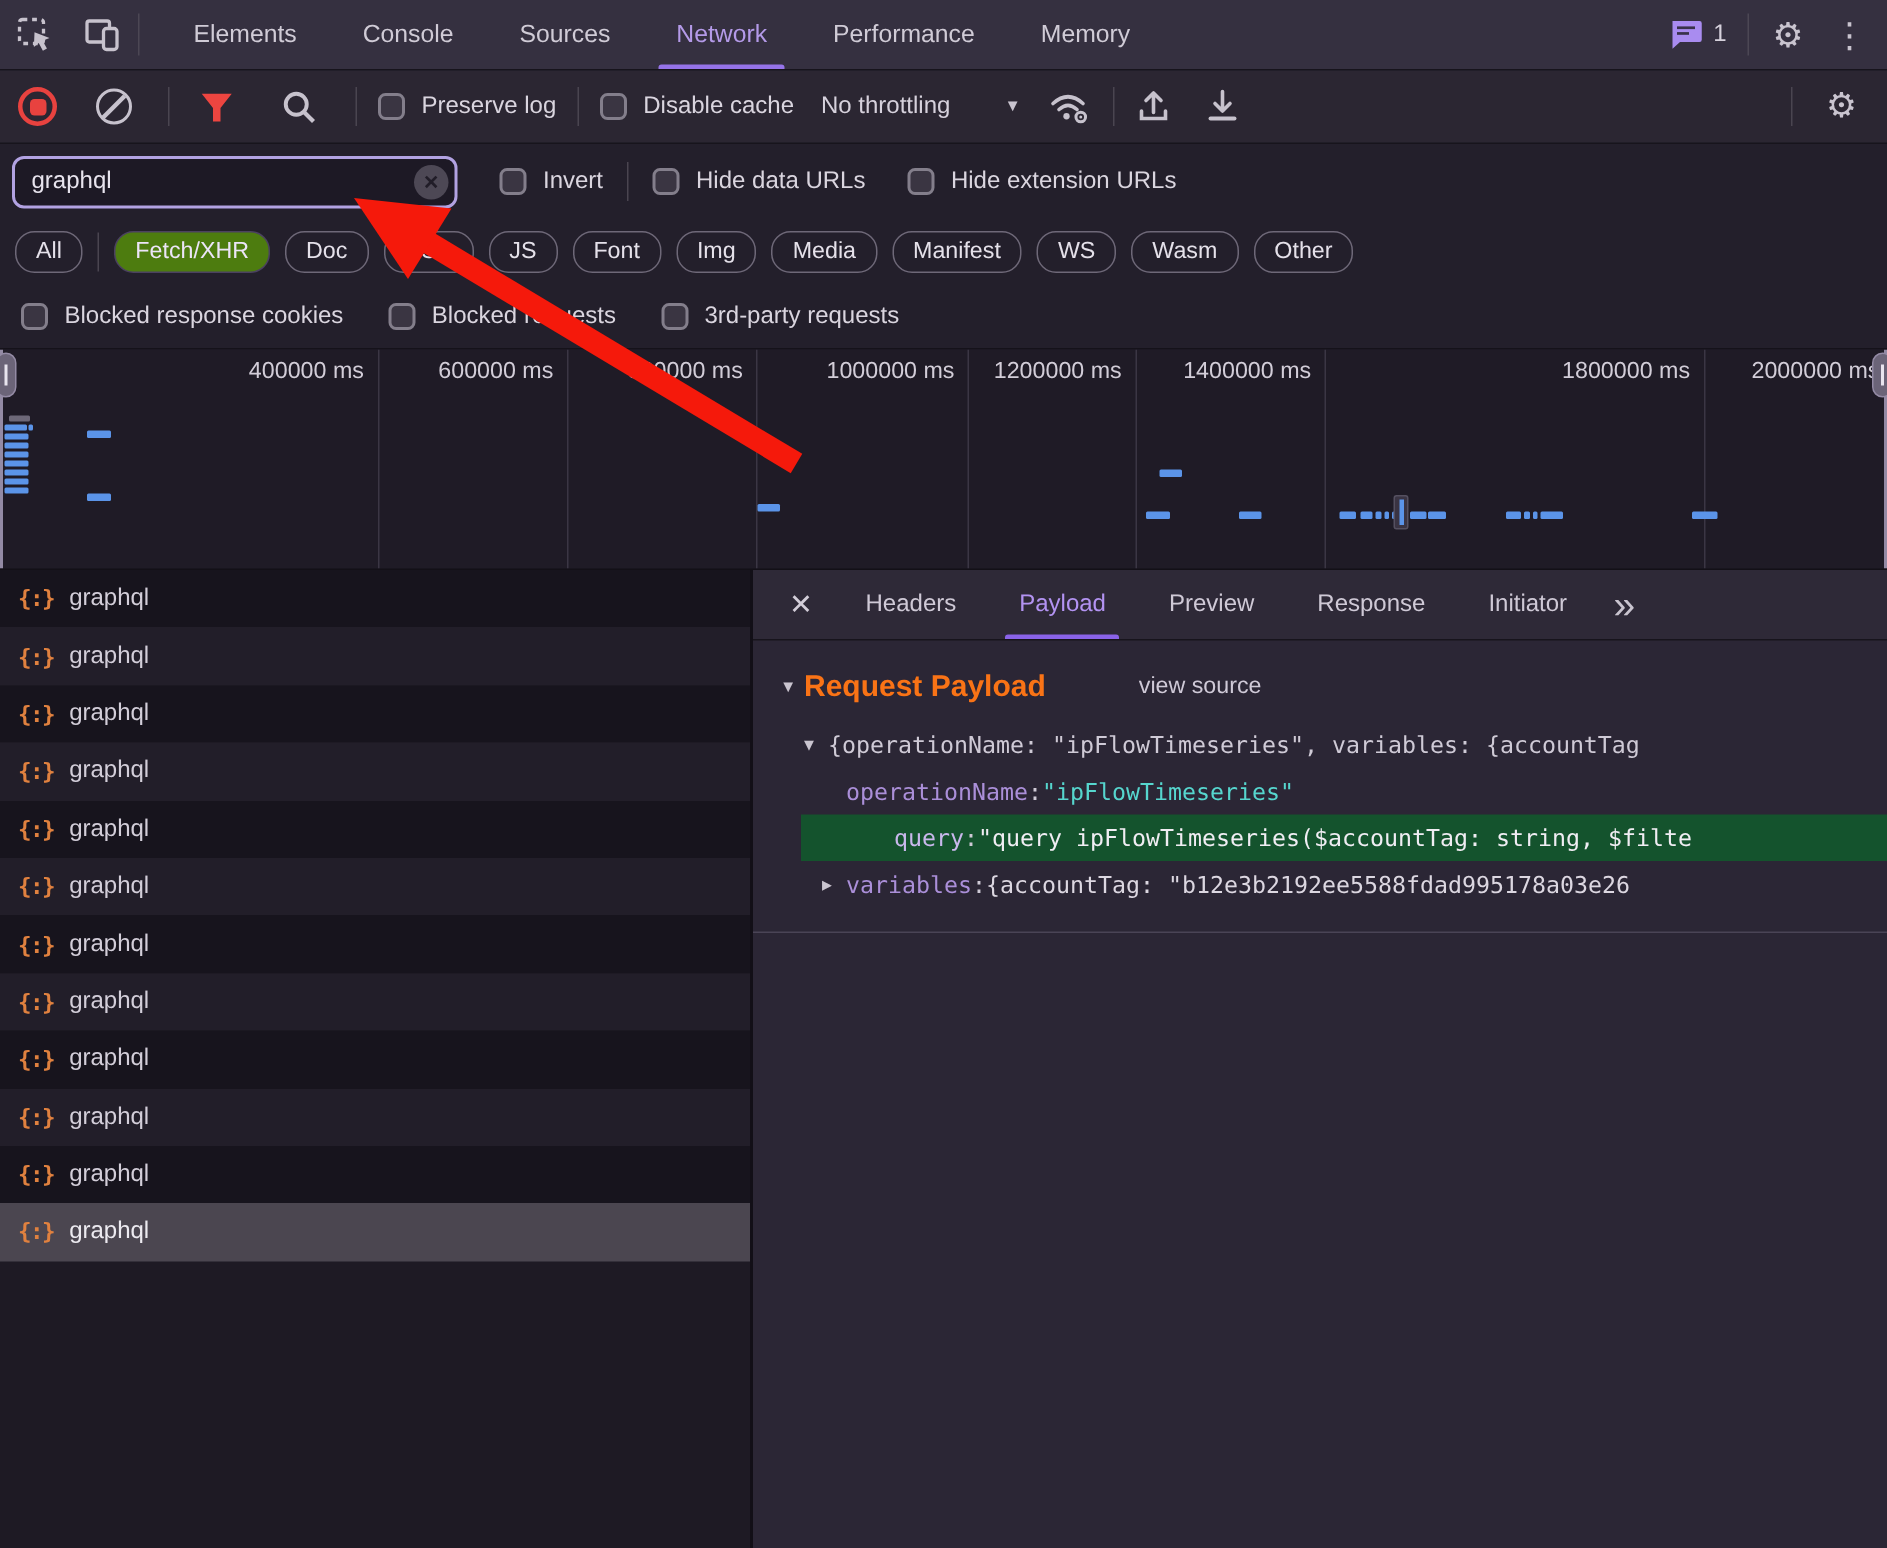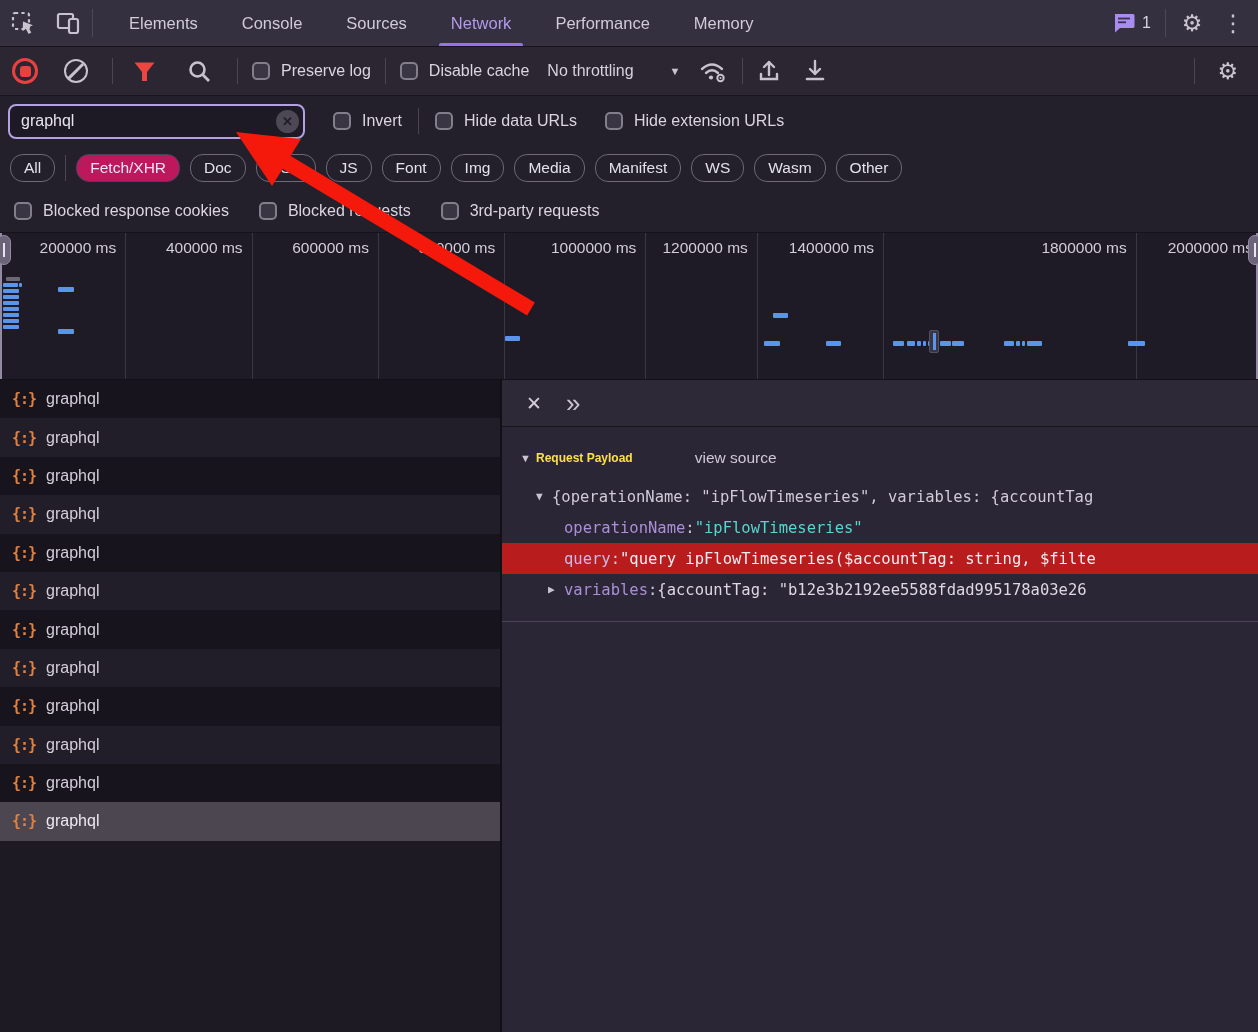--- a/index.html
+++ b/index.html
@@ -50,21 +50,21 @@
   .search-box { position:relative; width:297px; height:35px; }
   .search-box input {
     width:100%; height:100%; background:#1d1925; border:2px solid #b2a2e2; border-radius:8px;
     color:#e8e4ee; font-size:16px; padding:0 34px 0 11px; outline:none; font-family:"Liberation Sans",sans-serif;
   }
   .clear-x { position:absolute; right:6px; top:6px; width:23px; height:23px; border-radius:50%; background:#4d4855; color:#211d28; font-size:13px; font-weight:bold; display:flex; align-items:center; justify-content:center; cursor:pointer; }
 
   
   .chiprow { height:44px; background:#231f2b; display:flex; align-items:center; gap:10px; padding:0 10px; }
   .chip { border:1.5px solid #6e6878; border-radius:13px; padding:4px 13px; color:#e5e1ea; font-size:15.5px; font-weight:500; cursor:pointer; white-space:nowrap; }
-  .chip.sel { background:#be185d; border-color:#4b4160; color:#ece5f8; }
+  .chip.sel { background:#4d7c0f; border-color:#4b4160; color:#ece5f8; }
   .chiprow .vdiv { height:26px; }
 
   
   .morefilters { height:43px; background:#231f2b; display:flex; align-items:center; gap:30px; padding:0 14px; border-bottom:1px solid #15121a; }
 
   
   .timeline { height:147px; background:#1f1b26; position:relative; border-bottom:1px solid #131017; overflow:hidden; }
   .tl-seg { position:absolute; top:0; bottom:0; border-right:1px solid #3b3644; }
   .tl-seg span { position:absolute; top:6px; right:9px; color:#d2cdd8; font-size:15.5px; white-space:nowrap; }
   .tl-bar { position:absolute; background:#5b94e8; border-radius:1px; }
@@ -89,31 +89,31 @@
   .detail-tabs { height:47px; background:#2e2937; border-bottom:1px solid #17141c; display:flex; align-items:stretch; padding-left:10px; }
   .close-x { width:44px; display:flex; align-items:center; justify-content:center; color:#d2cdd8; font-size:19px; cursor:pointer; }
   .dtab { display:flex; align-items:center; padding:0 21px; color:#cfc9d6; position:relative; cursor:pointer; }
   .dtab.sel { color:#b393f2; }
   .dtab.sel::after { content:""; position:absolute; left:12px; right:12px; bottom:0; height:3px; background:#8a63e8; border-radius:2px 2px 0 0; }
 
   
   .payload { padding-top:14px; font-size:15.5px; }
   .p-title-row { height:34px; display:flex; align-items:center; padding-left:18px; }
   .p-caret { color:#c9c4cf; font-size:11px; width:16px; flex:0 0 16px; }
-  .p-title { font-weight:bold; color:#fde047; font-size:12px; }
+  .p-title { font-weight:bold; color:#f97316; font-size:20px; }
   .view-src { margin-left:62px; color:#cfc9d7; cursor:pointer; }
   .mono { font-family:"DejaVu Sans Mono",monospace; }
   .p-root { height:31px; margin-top:6px; display:flex; align-items:center; padding-left:34px; white-space:nowrap; color:#cfcad6; cursor:pointer; }
   .p-row { height:31px; display:flex; align-items:center; padding-left:46px; white-space:nowrap; }
   .p-row .p-caret { cursor:pointer; }
   .p-key { color:#ab8fd9; }
   .p-colon { color:#cfcad6; }
   .v-string { color:#56d6ce; }
   .v-plain { color:#dcd7e1; }
-  .p-row.sel { background:#b91c1c; }
+  .p-row.sel { background:#14532d;margin-left:32px; }
   .p-row.sel .p-key { color:#c9b8ec; }
   .p-row.sel .v-plain, .p-row.sel .v-string { color:#f0edf3; }
   .p-hr { border-top:1px solid #4a4456; margin-top:16px; }
 
   
   .arrow-svg { position:absolute; left:0; top:0; pointer-events:none; z-index:60; }
 </style>
 </head>
 <body>
 
@@ -261,23 +261,20 @@
       <span class="cb"></span>
       <span class="cb-lbl">Blocked requests</span>
     </label>
     <label class="cb-wrap">
       <span class="cb"></span>
       <span class="cb-lbl">3rd-party requests</span>
     </label>
   </div>
 
 <div class="timeline" id="timeline">
-    <div class="tl-seg" style="left: 0px; width: 126.3px;">
-      <span>200000 ms</span>
-    </div>
     <div class="tl-seg" style="left: 126.3px; width: 126.3px;">
       <span>400000 ms</span>
     </div>
     <div class="tl-seg" style="left: 252.6px; width: 126.3px;">
       <span>600000 ms</span>
     </div>
     <div class="tl-seg" style="left: 378.9px; width: 126.3px;">
       <span>800000 ms</span>
     </div>
     <div class="tl-seg" style="left: 520px; width: 126.3px;">
@@ -380,20 +377,27 @@
         <div class="req-row sel">
           <span class="braces">{:}</span>
           <span>graphql</span>
         </div>
       </div>
   </div>
 
   <div class="detail">
     <div class="detail-tabs">
       <div class="close-x">✕</div>
+      <div style="display:flex" id="detail-tabs">
+          <div class="dtab">Headers</div>
+          <div class="dtab sel">Payload</div>
+          <div class="dtab">Preview</div>
+          <div class="dtab">Response</div>
+          <div class="dtab">Initiator</div>
+        </div>
       <div class="more-chevron" style="display:flex;align-items:center">»</div>
     </div>
 
     <div class="payload">
       <div class="p-title-row">
         <span class="p-caret">▼</span>
         <span class="p-title">Request Payload</span>
         <span class="view-src">view source</span>
       </div>
       <div class="p-root mono">

